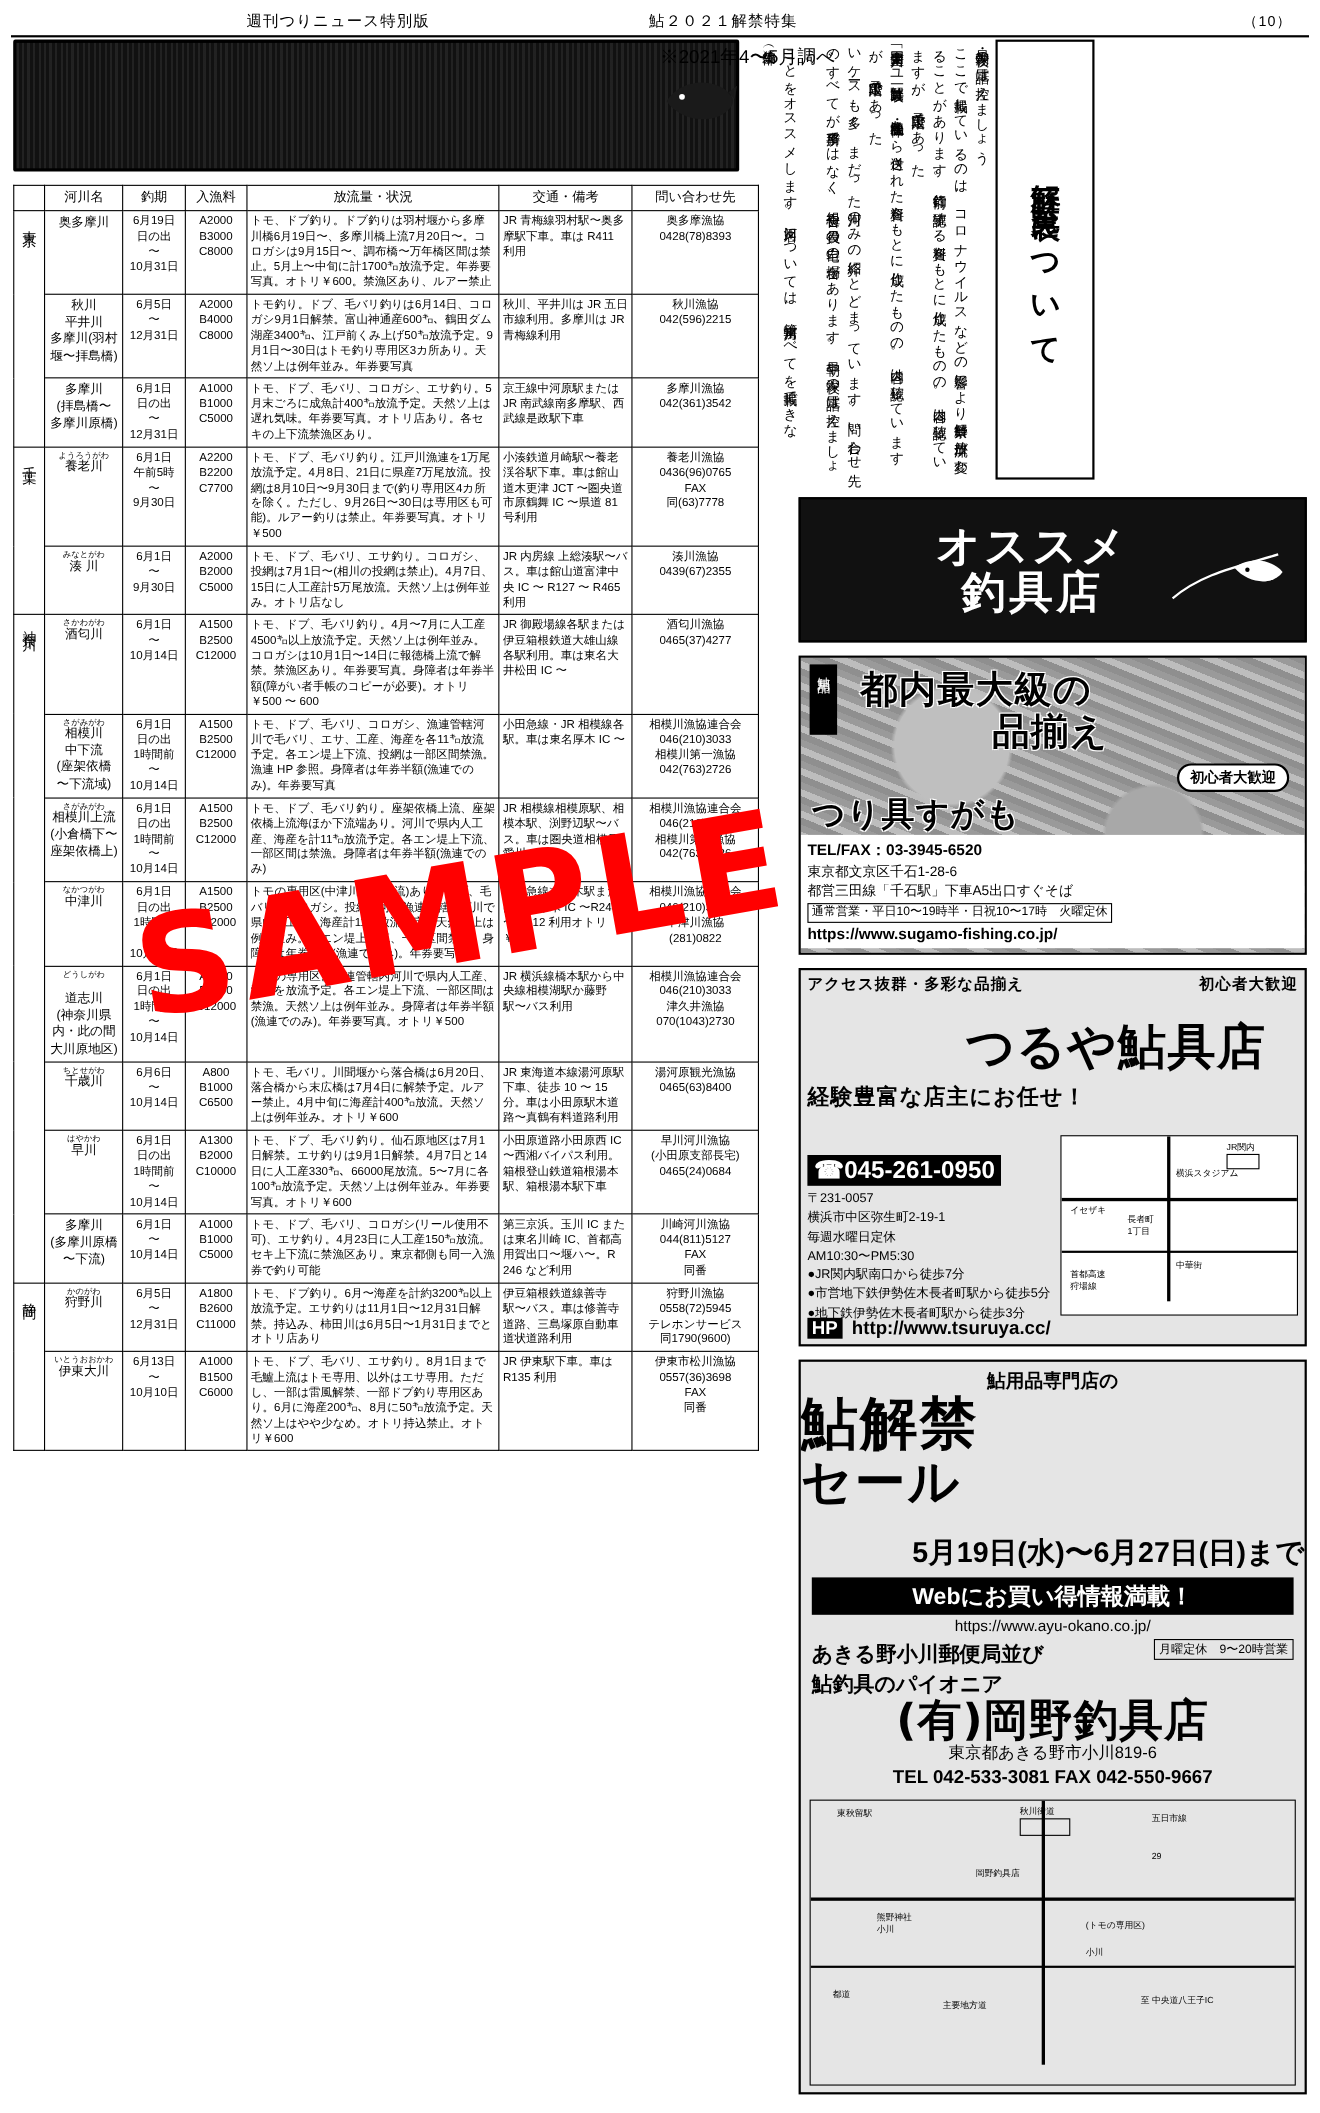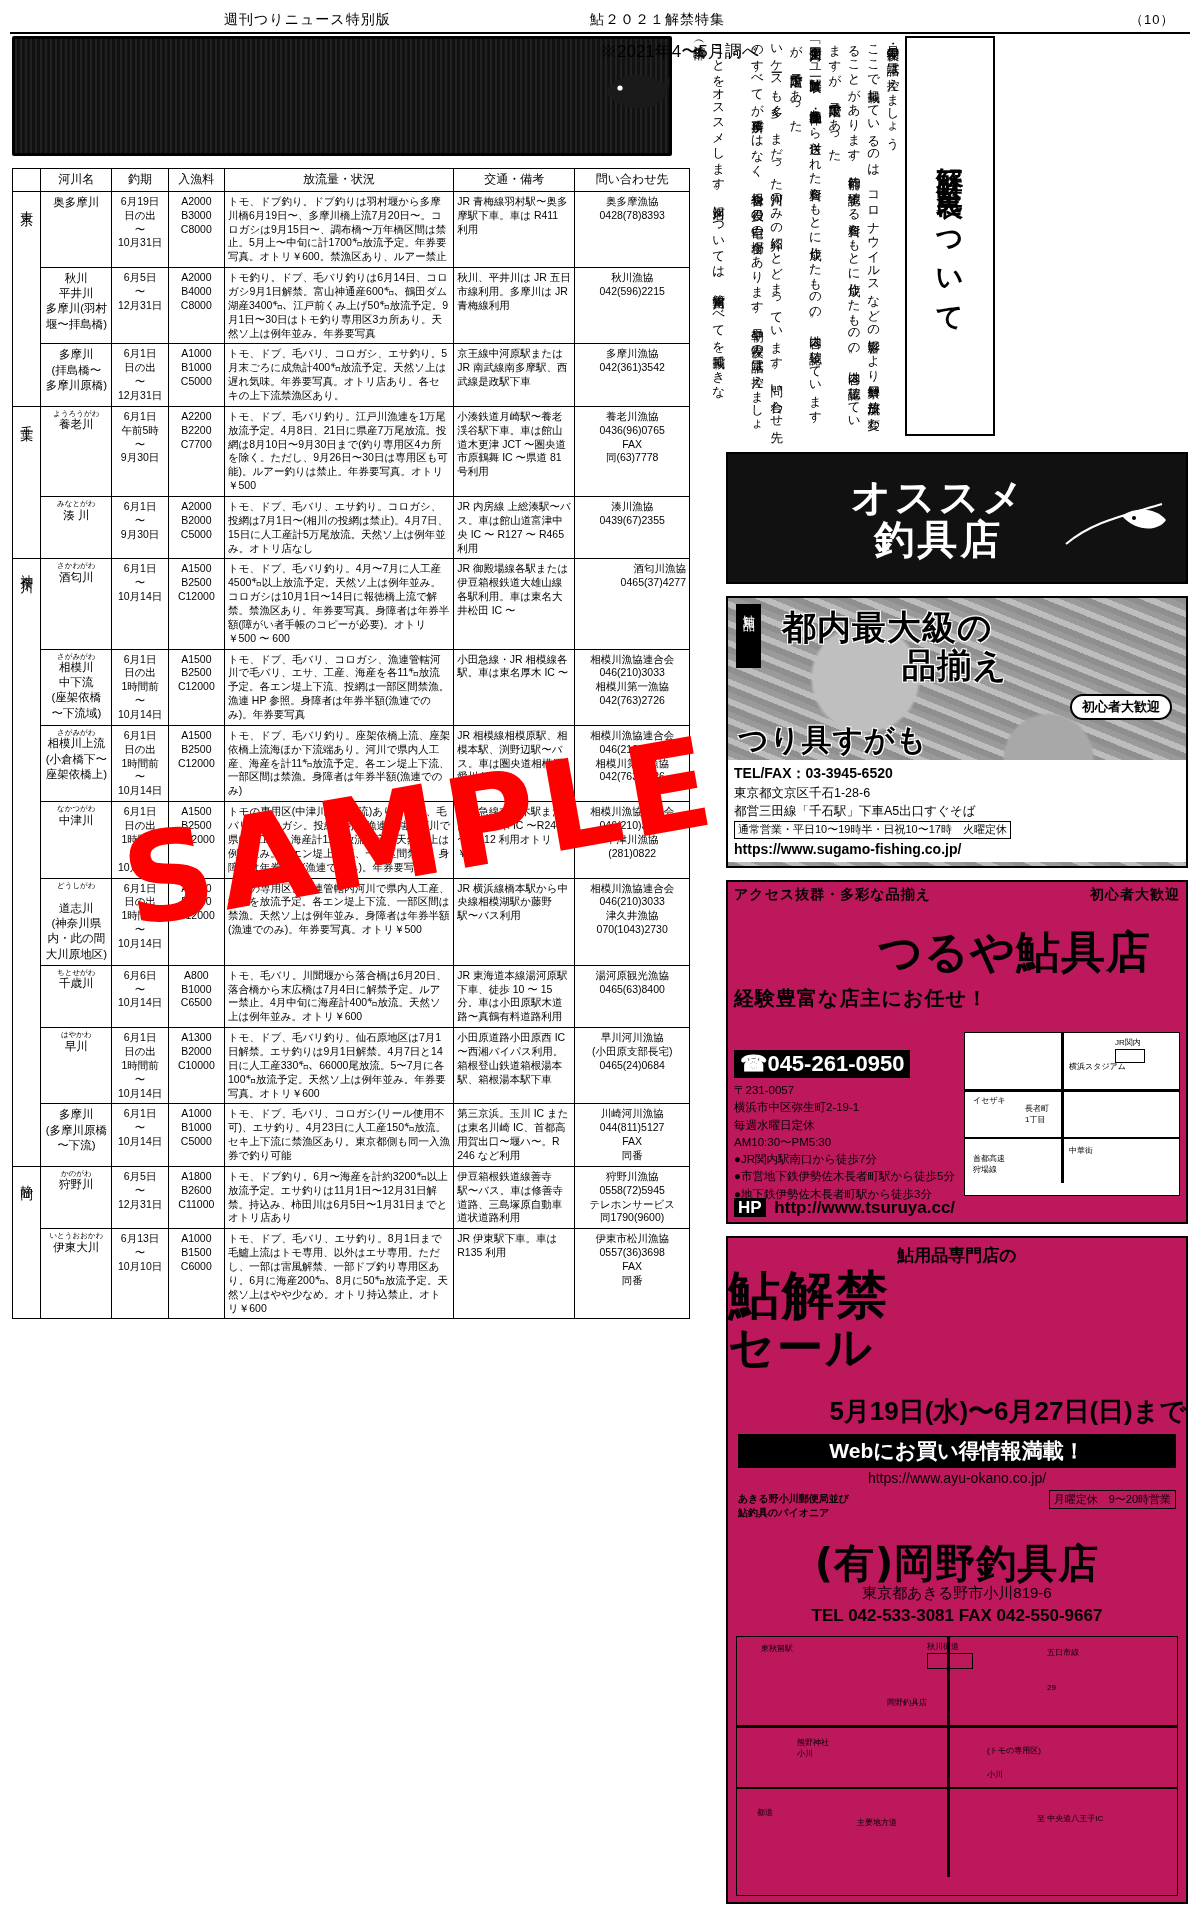--- a/index.html
+++ b/index.html
@@ -146,21 +146,21 @@
   .ruby { font-size: 7.5px; display: block; line-height: 1; letter-spacing: 0; }
   .riv-name { display: block; font-size: 11.5px; }
 
   
   .ad {
     position: absolute;
     left: 726px;
     width: 462px;
     border: 2px solid #000;
     overflow: hidden;
-    background: #be185d;
+    background: #e5e5e5;
   }
   .ad-osusume {
     top: 452px; height: 132px;
     background: #111;
   }
   .ad-osusume .txt {
     position: absolute;
     top: 50%; left: 46%;
     transform: translate(-50%,-50%);
     color: #fff;
@@ -307,21 +307,21 @@
     text-align: center;
     font-size: 21px; font-weight: bold;
     padding: 3px 0;
   }
   .ok-url {
     position: absolute; top: 232px; left: 0; width: 100%;
     text-align: center; font-size: 14px;
   }
   .ok-pioneer {
     position: absolute; top: 254px; left: 10px;
-    font-size: 10px; line-height: 1.4; font-weight: bold;
+    font-size: 19px; line-height: 1.4; font-weight: bold;
   }
   .ok-hours {
     position: absolute; top: 252px; right: 10px;
     border: 1px solid #000; font-size: 11px; padding: 1px 4px;
   }
   .ok-name {
     position: absolute; top: 298px; left: 0; width: 100%;
     text-align: center;
     font-size: 40px; font-weight: bold;
     letter-spacing: 1px;
@@ -513,21 +513,21 @@
         <span class="riv-name" style="white-space: pre-line;">酒匂川</span>
       </td>
       <td class="col-period" style="white-space: pre-line;">6月1日
 〜
 10月14日</td>
       <td class="col-fee" style="white-space: pre-line;">A1500
 B2500
 C12000</td>
       <td class="col-status">トモ、ドブ、毛バリ釣り。4月〜7月に人工産4500㌔以上放流予定。天然ソ上は例年並み。コロガシは10月1日〜14日に報徳橋上流で解禁。禁漁区あり。年券要写真。身障者は年券半額(障がい者手帳のコピーが必要)。オトリ￥500 〜 600</td>
       <td class="col-access">JR 御殿場線各駅または伊豆箱根鉄道大雄山線各駅利用。車は東名大井松田 IC 〜</td>
-      <td class="col-contact" style="white-space: pre-line; text-align: right;">酒匂川漁協
+      <td class="col-contact" style="white-space: pre-line;">酒匂川漁協
 0465(37)4277</td>
     </tr>
     <tr>
       <td class="col-river">
         <span class="ruby">さがみがわ</span>
         <span class="riv-name" style="white-space: pre-line;">相模川
 中下流
 (座架依橋
 〜下流域)</span>
       </td>

